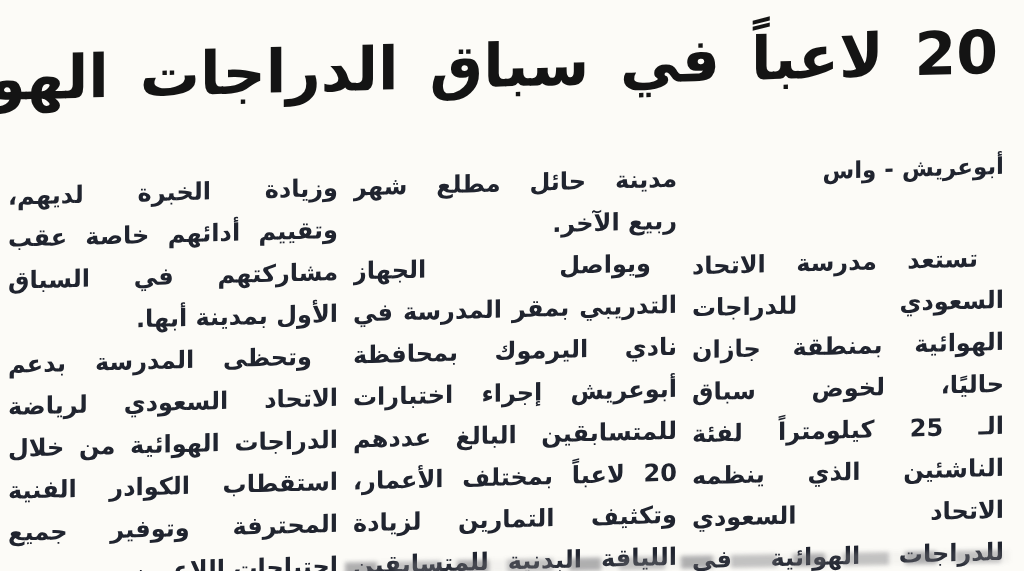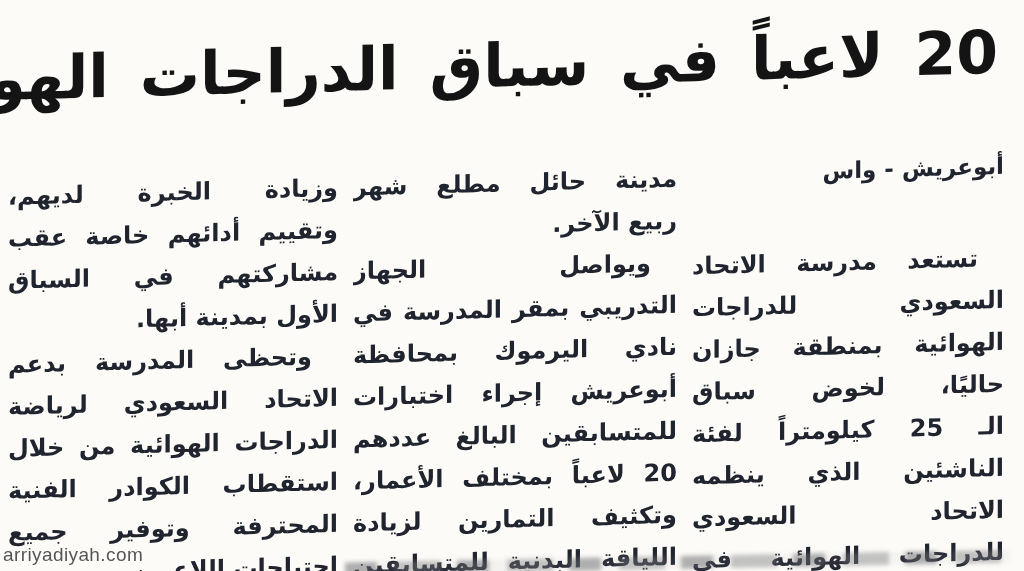--- a/index.html
+++ b/index.html
@@ -144,14 +144,13 @@
             <div class="line">استقطاب الكوادر الفنية</div>
             <div class="line">المحترفة وتوفير جميع</div>
             <div class="line end">احتياجات اللاعبين.</div>
           </div>
       </div>
     </div>
   </div>
 
   <div class="cutoff-artifact"></div>
 
-  <div class="watermark">arriyadiyah.com</div>
 </div>
 
 </body></html>

